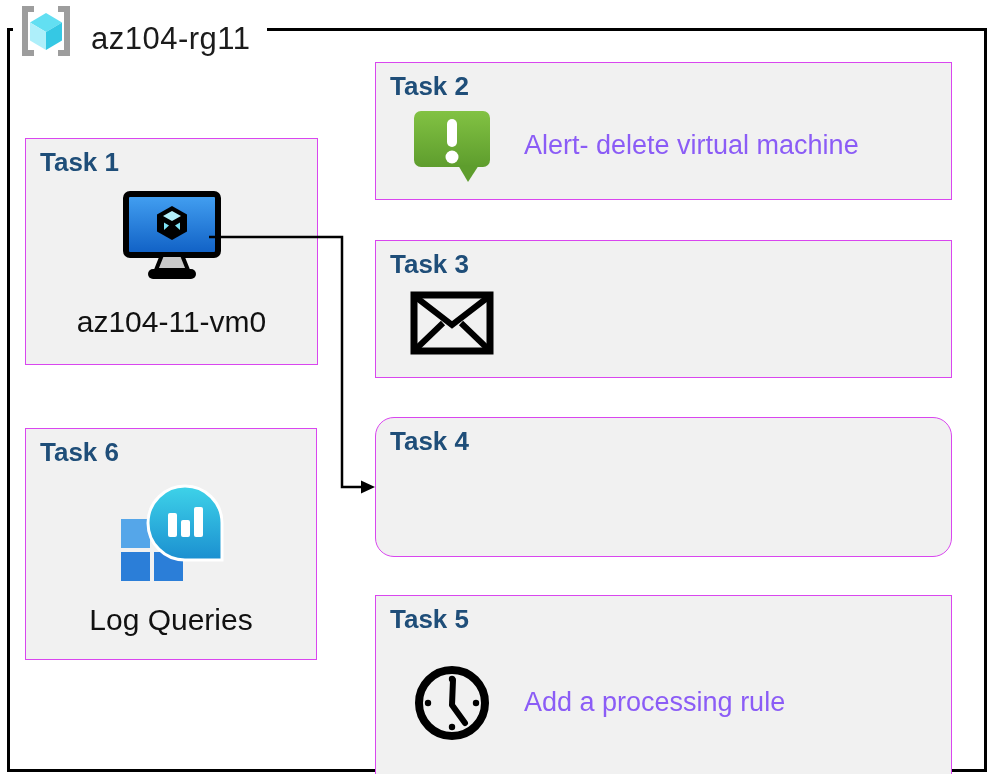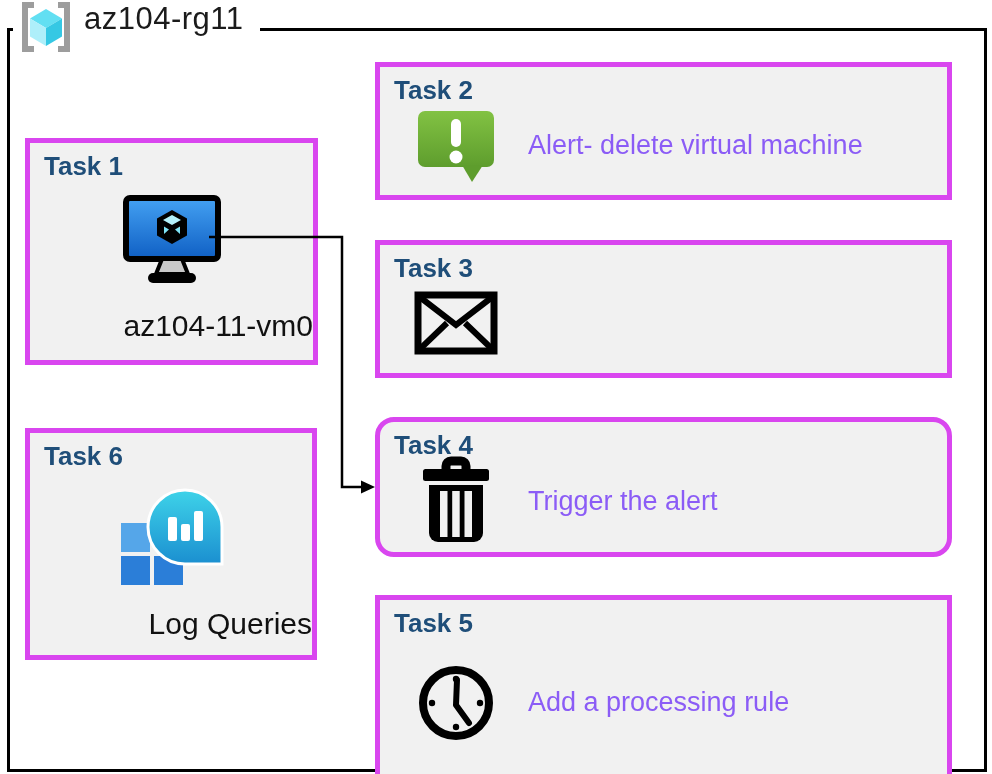--- a/index.html
+++ b/index.html
@@ -7,37 +7,37 @@
     width:992px;height:774px;background:#ffffff;position:relative;overflow:hidden;
     font-family:"Liberation Sans", sans-serif;color:#111;
   }
   .stage{position:absolute;left:0;top:0;width:992px;height:774px;}
   .outer-box{
     position:absolute;left:7px;top:28px;width:974px;height:738px;
     border:3px solid #000;box-sizing:content-box;background:#fff;
   }
   .group-chip{
     position:absolute;left:13px;top:1px;height:56px;z-index:6;
-    display:flex;align-items:flex-start;gap:9px;background:#fff;padding:0 16px 0 4px;
+    display:flex;align-items:flex-end;gap:16px;background:#fff;padding:0 16px 0 4px;
   }
   .group-title{font-size:31px;color:#1b1b1b;letter-spacing:0.5px;white-space:nowrap;}
   .task{
-    position:absolute;background:#f1f1f1;border:5px solid #d946ef;box-sizing:border-box;
+    position:absolute;background:#f1f1f1;border:1px solid #d946ef;box-sizing:border-box;
   }
   .task-title{
     position:absolute;left:14px;top:8px;font-size:26px;font-weight:bold;color:#1f4e79;
   }
   .task-row{
     position:absolute;left:34px;right:12px;top:36px;bottom:8px;
     display:flex;align-items:center;
   }
   .icon-slot{width:84px;display:flex;justify-content:center;align-items:center;flex:0 0 auto;}
   .task-label{margin-left:30px;font-size:27px;color:#8b5cf6;white-space:nowrap;}
   .center-icon{position:absolute;left:50%;transform:translateX(-50%);}
-  .center-label{position:absolute;left:0;right:0;text-align:right;font-size:30px;color:#111;}
+  .center-label{position:absolute;left:0;right:0;text-align:center;font-size:30px;color:#111;}
   
   #task1{left:25px;top:138px;width:293px;height:227px;}
   #task2{left:375px;top:62px;width:577px;height:138px;}
   #task3{left:375px;top:240px;width:577px;height:138px;}
   #task4{left:375px;top:417px;width:577px;height:140px;border-radius:19px;}
   #task5{left:375px;top:595px;width:577px;height:187px;}
   #task6{left:25px;top:428px;width:292px;height:232px;}
   #task1 .center-icon{top:50px;}
   #task1 .center-label{top:166px;}
   #task6 .center-icon{top:52px;}
@@ -111,33 +111,20 @@
           <rect x="4" y="4" width="76" height="56" fill="none" stroke="#000" stroke-width="7"></rect>
           <path d="M7 7 L42 34 L77 7" fill="none" stroke="#000" stroke-width="6"></path>
           <path d="M7 57 L33 32 M77 57 L51 32" fill="none" stroke="#000" stroke-width="6"></path>
         </svg>
       </span>
     </div>
   </div>
 
   <div class="task" id="task4">
     <div class="task-title">Task 4</div>
-    <div class="task-row">
-      <span class="icon-slot">
-        <svg width="72" height="90" viewBox="0 0 72 90">
-          <path d="M26 13 V10 a5 5 0 0 1 5-5 h10 a5 5 0 0 1 5 5 v3" fill="none" stroke="#000" stroke-width="9"></path>
-          <rect x="3" y="13" width="66" height="12" rx="2.5" fill="#000"></rect>
-          <path d="M9 29 h54 v48 a9 9 0 0 1 -9 9 h-36 a9 9 0 0 1 -9 -9 z" fill="#000"></path>
-          <rect x="20" y="35" width="7.5" height="46" fill="#f1f1f1"></rect>
-          <rect x="32.2" y="35" width="7.5" height="46" fill="#f1f1f1"></rect>
-          <rect x="44.5" y="35" width="7.5" height="46" fill="#f1f1f1"></rect>
-        </svg>
-      </span>
-      <span class="task-label">Trigger the alert</span>
-    </div>
   </div>
 
   <div class="task" id="task5">
     <div class="task-title">Task 5</div>
     <div class="task-row">
       <span class="icon-slot">
         <svg width="80" height="80" viewBox="0 0 80 80">
           <circle cx="40" cy="40" r="33" fill="none" stroke="#000" stroke-width="8"></circle>
           <circle cx="40" cy="16" r="3.2" fill="#000"></circle>
           <circle cx="64" cy="40" r="3.2" fill="#000"></circle>

